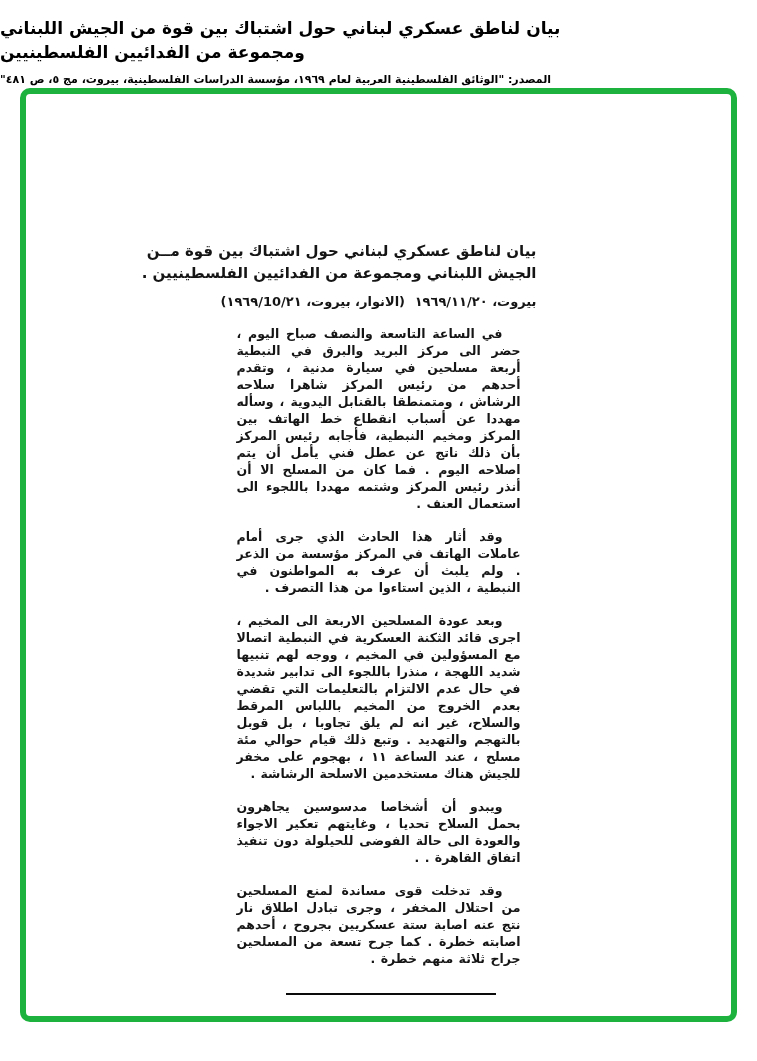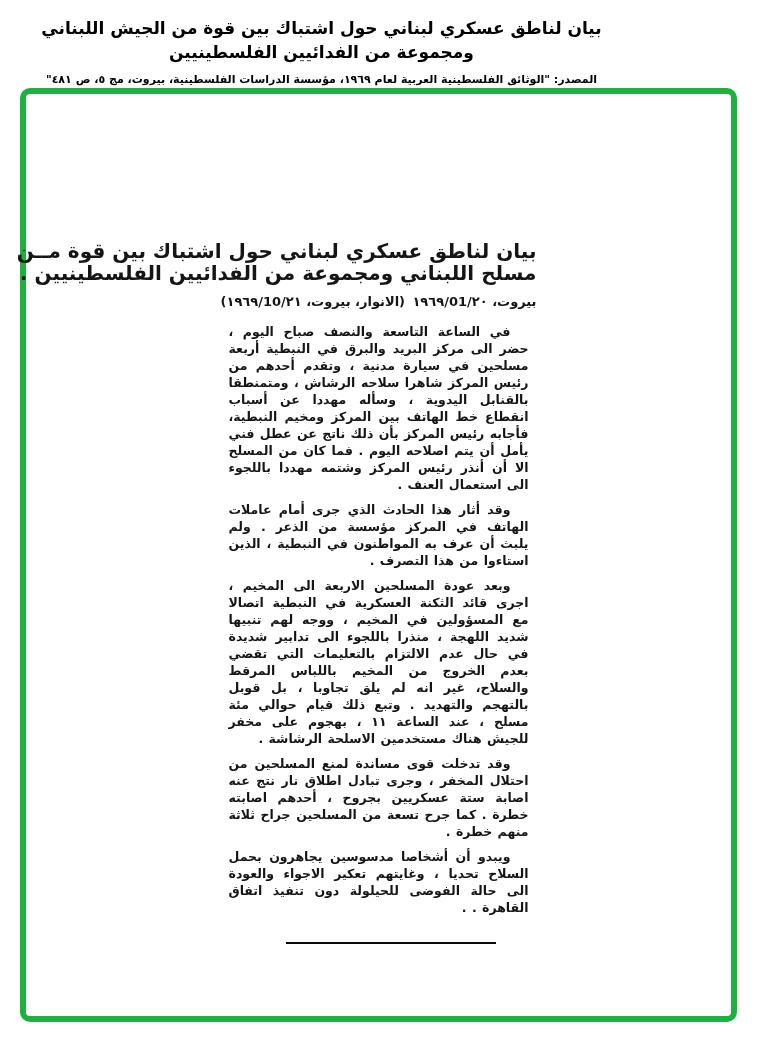--- a/index.html
+++ b/index.html
@@ -15,21 +15,21 @@
     font-family: "DejaVu Sans", sans-serif;
     overflow: hidden;
   }
 
   
   .page-header {
     position: absolute;
     top: 16px;
     left: 0;
     width: 643px;
-    text-align: center;
+    text-align: left;
     direction: rtl;
     color: #000000;
   }
   .header-title {
     font-size: 17px;
     font-weight: bold;
     letter-spacing: 0;
     line-height: 24px;
   }
   .header-source {
@@ -54,41 +54,41 @@
 
   
   .document-page {
     width: 316px;
     margin: 0 auto;
     padding-top: 146px;
     direction: rtl;
     color: #151515;
   }
   .doc-title-line {
-    font-size: 20px;
+    font-size: 15px;
     font-weight: bold;
     line-height: 22px;
     text-align: justify;
     text-align-last: justify;
     white-space: nowrap;
     letter-spacing: 0.2px;
   }
   .dateline {
     display: flex;
     justify-content: space-between;
     direction: rtl;
     margin-top: 10px;
     font-size: 13px;
     font-weight: bold;
   }
   .doc-body {
     margin-top: 14px;
   }
   .doc-body p {
-    margin: 8px;
+    margin: 16px;
     font-size: 12.5px;
     font-weight: bold;
     line-height: 17px;
     text-align: justify;
     text-indent: 18px;
     word-spacing: 1px;
   }
   .end-divider {
     width: 210px;
     border: none;
@@ -105,34 +105,34 @@
   <div class="page-header">
     <div class="header-title">بيان لناطق عسكري لبناني حول اشتباك بين قوة من الجيش اللبناني ومجموعة من الفدائيين الفلسطينيين</div>
     <div class="header-source">المصدر: "الوثائق الفلسطينية العربية لعام ١٩٦٩، مؤسسة الدراسات الفلسطينية، بيروت، مج ٥، ص ٤٨١"</div>
   </div>
 
   <div class="document-frame">
     <div class="document-page">
 
       <div class="doc-title">
         <div class="doc-title-line">بيان لناطق عسكري لبناني حول اشتباك بين قوة مــن</div>
-        <div class="doc-title-line">مسلح اللبناني ومجموعة من الفدائيين الفلسطينيين .</div>
+        <div class="doc-title-line">الجيش اللبناني ومجموعة من الفدائيين الفلسطينيين .</div>
       </div>
 
       <div class="dateline">
-        <span>بيروت، ١٩٦٩/01/٢٠</span>
+        <span>بيروت، ١٩٦٩/١١/٢٠</span>
         <span>(الانوار، بيروت، ١٩٦٩/10/٢١)</span>
       </div>
 
       <div class="doc-body">
         <p>في الساعة التاسعة والنصف صباح اليوم ، حضر الى مركز البريد والبرق في النبطية أربعة مسلحين في سيارة مدنية ، وتقدم أحدهم من رئيس المركز شاهرا سلاحه الرشاش ، ومتمنطقا بالقنابل اليدوية ، وسأله مهددا عن أسباب انقطاع خط الهاتف بين المركز ومخيم النبطية، فأجابه رئيس المركز بأن ذلك ناتج عن عطل فني يأمل أن يتم اصلاحه اليوم . فما كان من المسلح الا أن أنذر رئيس المركز وشتمه مهددا باللجوء الى استعمال العنف .</p>
         <p>وقد أثار هذا الحادث الذي جرى أمام عاملات الهاتف في المركز مؤسسة من الذعر . ولم يلبث أن عرف به المواطنون في النبطية ، الذين استاءوا من هذا التصرف .</p>
         <p>وبعد عودة المسلحين الاربعة الى المخيم ، اجرى قائد الثكنة العسكرية في النبطية اتصالا مع المسؤولين في المخيم ، ووجه لهم تنبيها شديد اللهجة ، منذرا باللجوء الى تدابير شديدة في حال عدم الالتزام بالتعليمات التي تقضي بعدم الخروج من المخيم باللباس المرقط والسلاح، غير انه لم يلق تجاوبا ، بل قوبل بالتهجم والتهديد . وتبع ذلك قيام حوالي مئة مسلح ، عند الساعة ١١ ، بهجوم على مخفر للجيش هناك مستخدمين الاسلحة الرشاشة .</p>
+        <p>ويبدو أن أشخاصا مدسوسين يجاهرون بحمل السلاح تحديا ، وغايتهم تعكير الاجواء والعودة الى حالة الفوضى للحيلولة دون تنفيذ اتفاق القاهرة . .</p>
         <p>وقد تدخلت قوى مساندة لمنع المسلحين من احتلال المخفر ، وجرى تبادل اطلاق نار نتج عنه اصابة ستة عسكريين بجروح ، أحدهم اصابته خطرة . كما جرح تسعة من المسلحين جراح ثلاثة منهم خطرة .</p>
-        <p>ويبدو أن أشخاصا مدسوسين يجاهرون بحمل السلاح تحديا ، وغايتهم تعكير الاجواء والعودة الى حالة الفوضى للحيلولة دون تنفيذ اتفاق القاهرة . .</p>
       </div>
 
       <hr class="end-divider">
 
     </div>
   </div>
 
 </div>
 
 </body></html>

